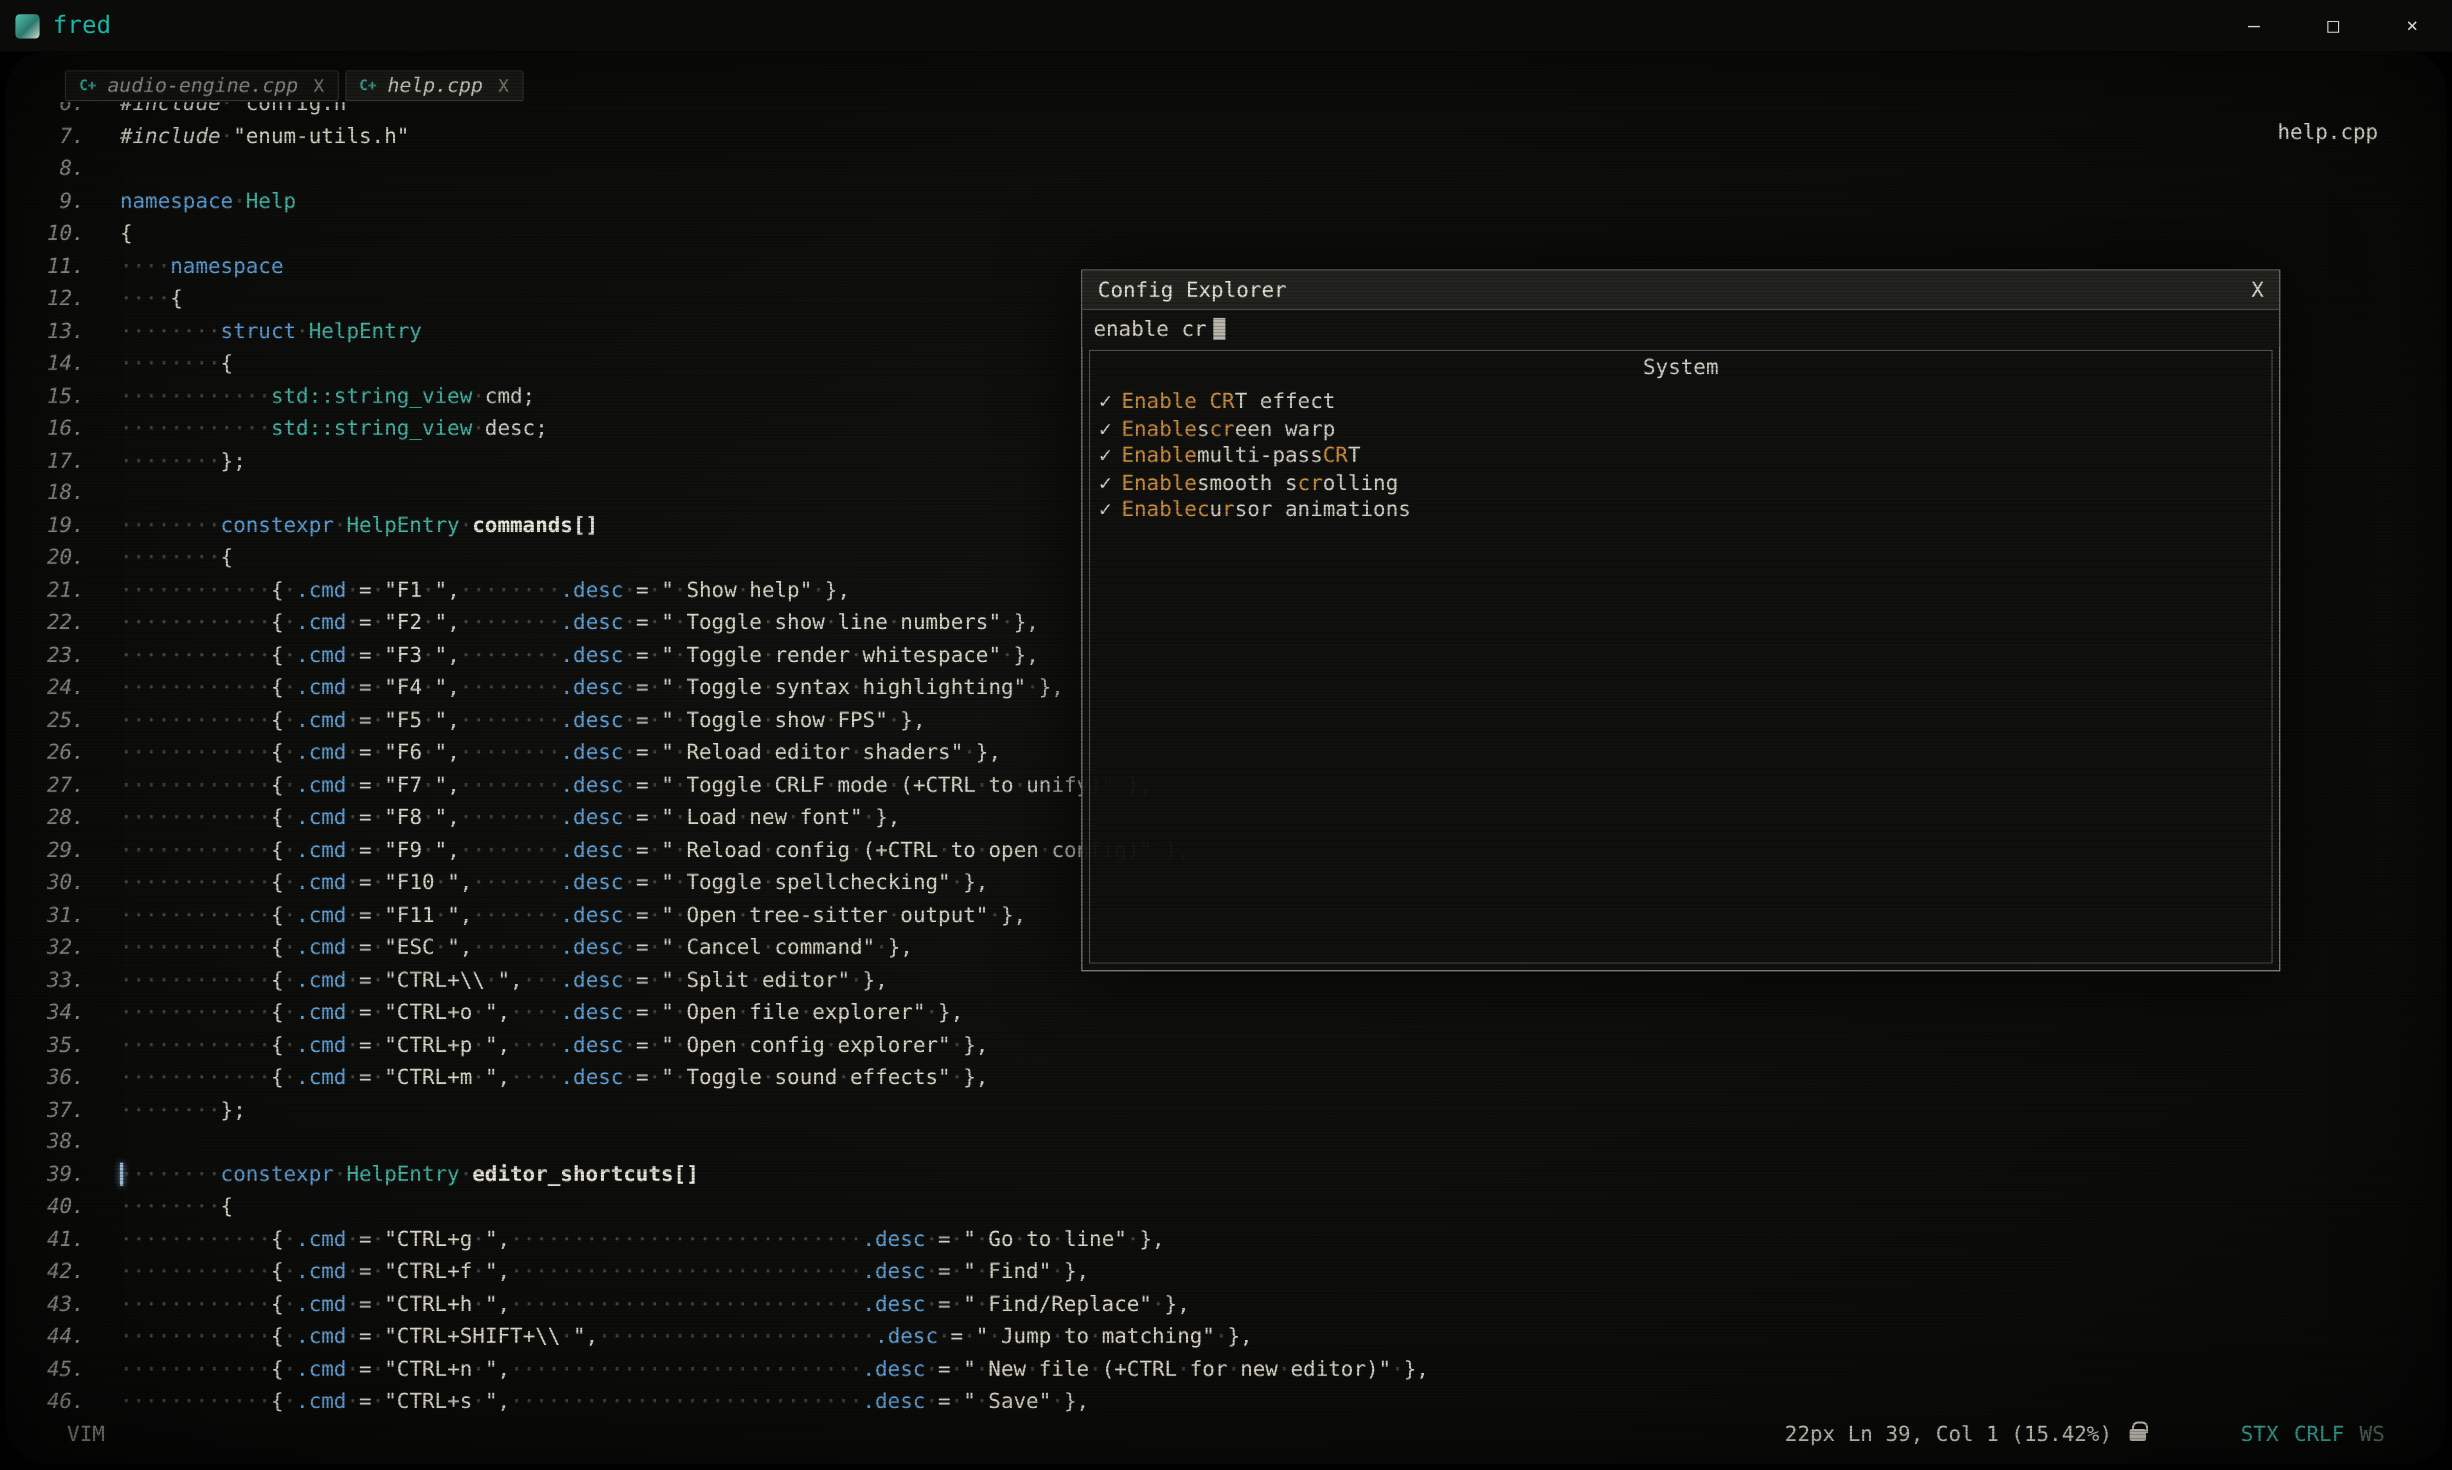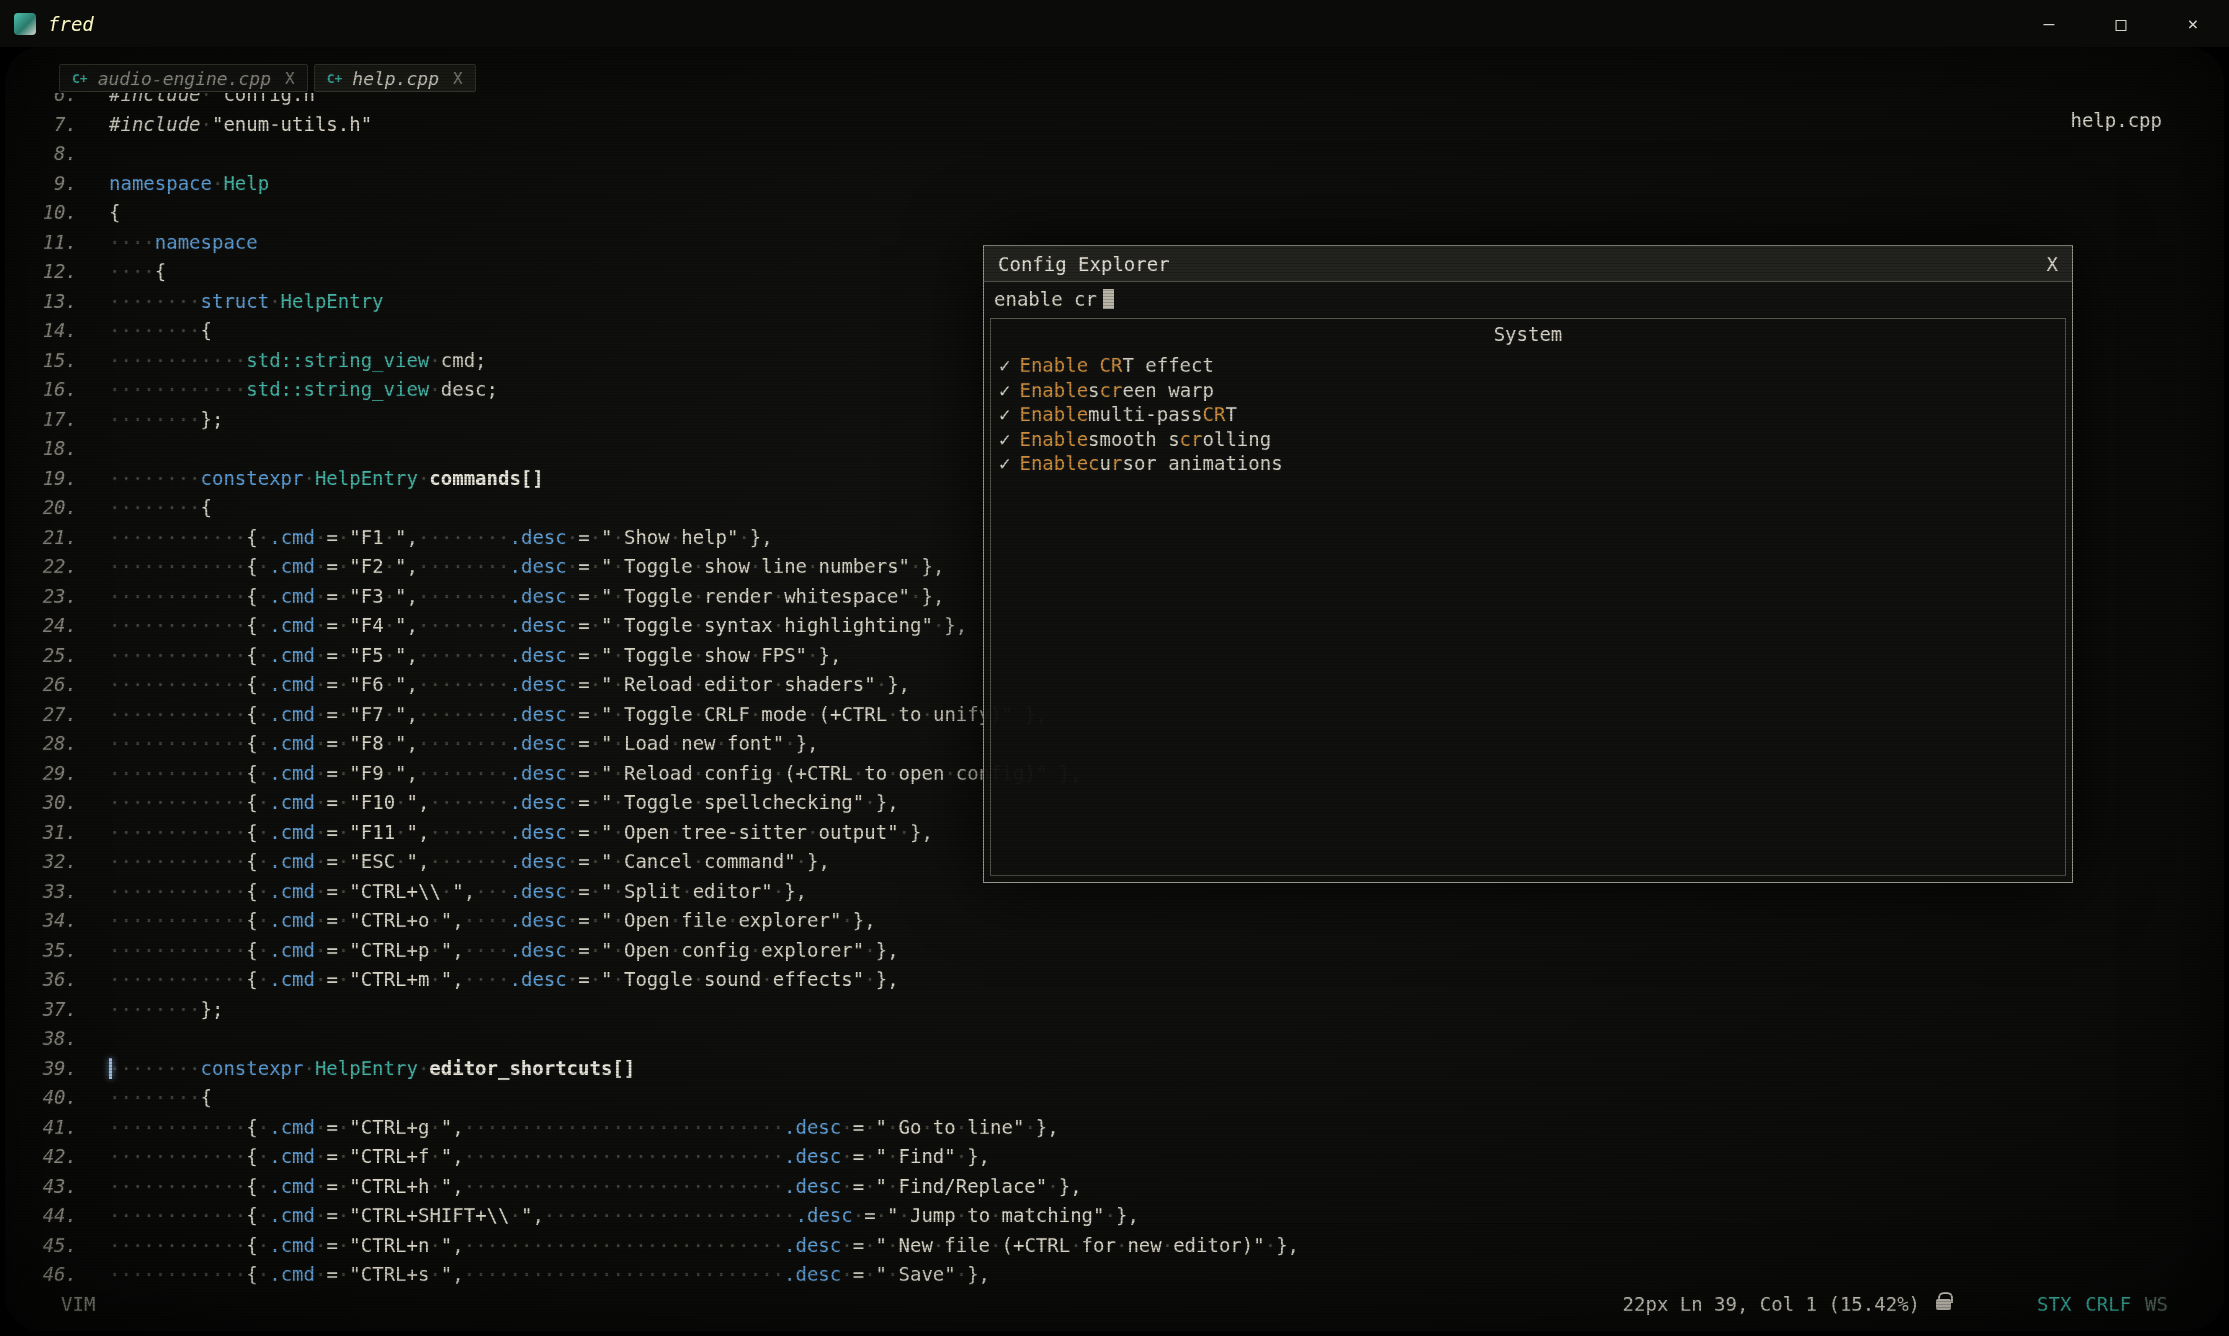--- a/index.html
+++ b/index.html
@@ -4,21 +4,21 @@
 <style>
   * { margin:0; padding:0; box-sizing:border-box; }
   html,body { width:2229px; height:1336px; background:#000; overflow:hidden;
     font-family:"DejaVu Sans Mono", monospace; }
 
   
   .titlebar { position:absolute; top:0; left:0; right:0; height:47px; background:#0b0b0a;
     display:flex; align-items:center; padding-left:14px; z-index:50; }
   .app-icon { width:22px; height:22px; border-radius:4px; flex:none;
     background:linear-gradient(135deg,#4ec3b0 0%,#2a7a6c 55%,#d8d8d0 100%); }
-  .app-title { color:#fef9c3; font-size:19px; margin-left:12px;font-style:italic; }
+  .app-title { color:#14b8a6; font-size:22px; margin-left:12px; }
   .win-controls { margin-left:auto; display:flex; height:47px; }
   .win-btn { width:72px; text-align:center; line-height:47px; color:#d5d2c8; font-size:18px; cursor:default; }
 
   
   .screen { position:absolute; top:47px; left:5px; right:5px; bottom:5px; border-radius:36px; overflow:hidden;
     background:radial-gradient(ellipse at 50% 45%, #131311 0%, #0c0c0a 70%, #070706 100%);
     text-shadow:0 0 3px rgba(215,228,212,0.13); }
   .scanlines { position:absolute; inset:0; z-index:30; pointer-events:none; border-radius:inherit; opacity:.38;
     background:repeating-linear-gradient(to bottom, rgba(0,0,0,.55) 0 1px, rgba(0,0,0,0) 1px 3px); }
   .vignette { position:absolute; inset:0; z-index:31; pointer-events:none; border-radius:inherit;

